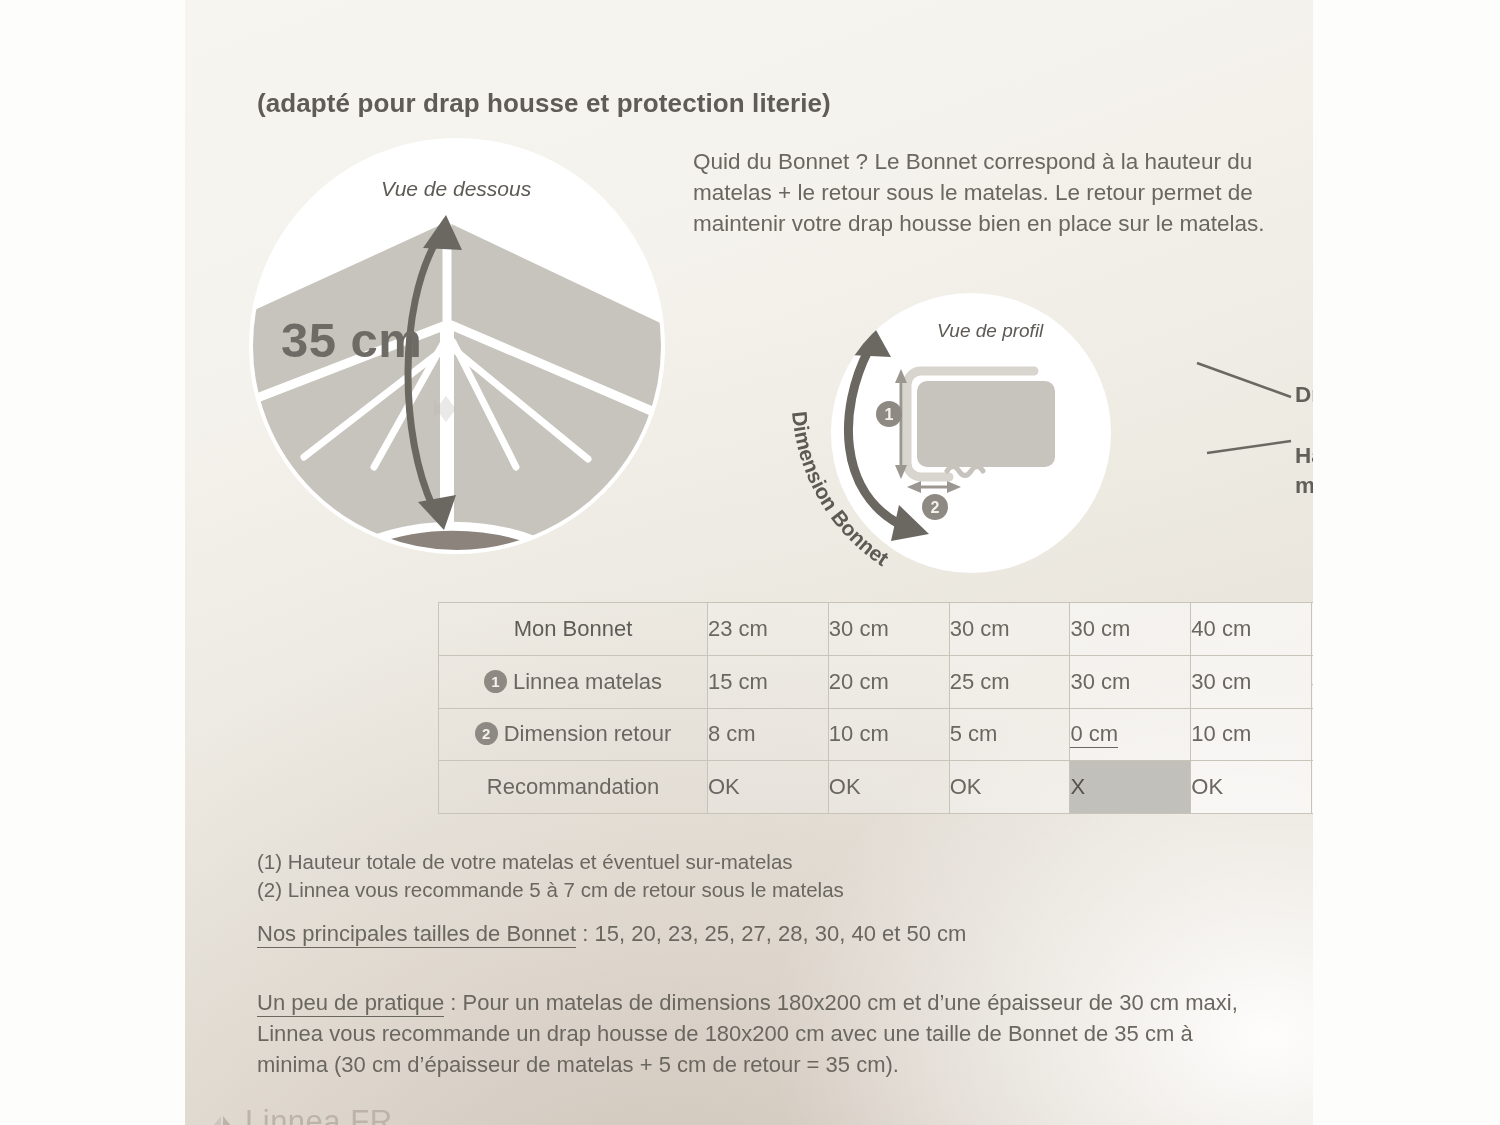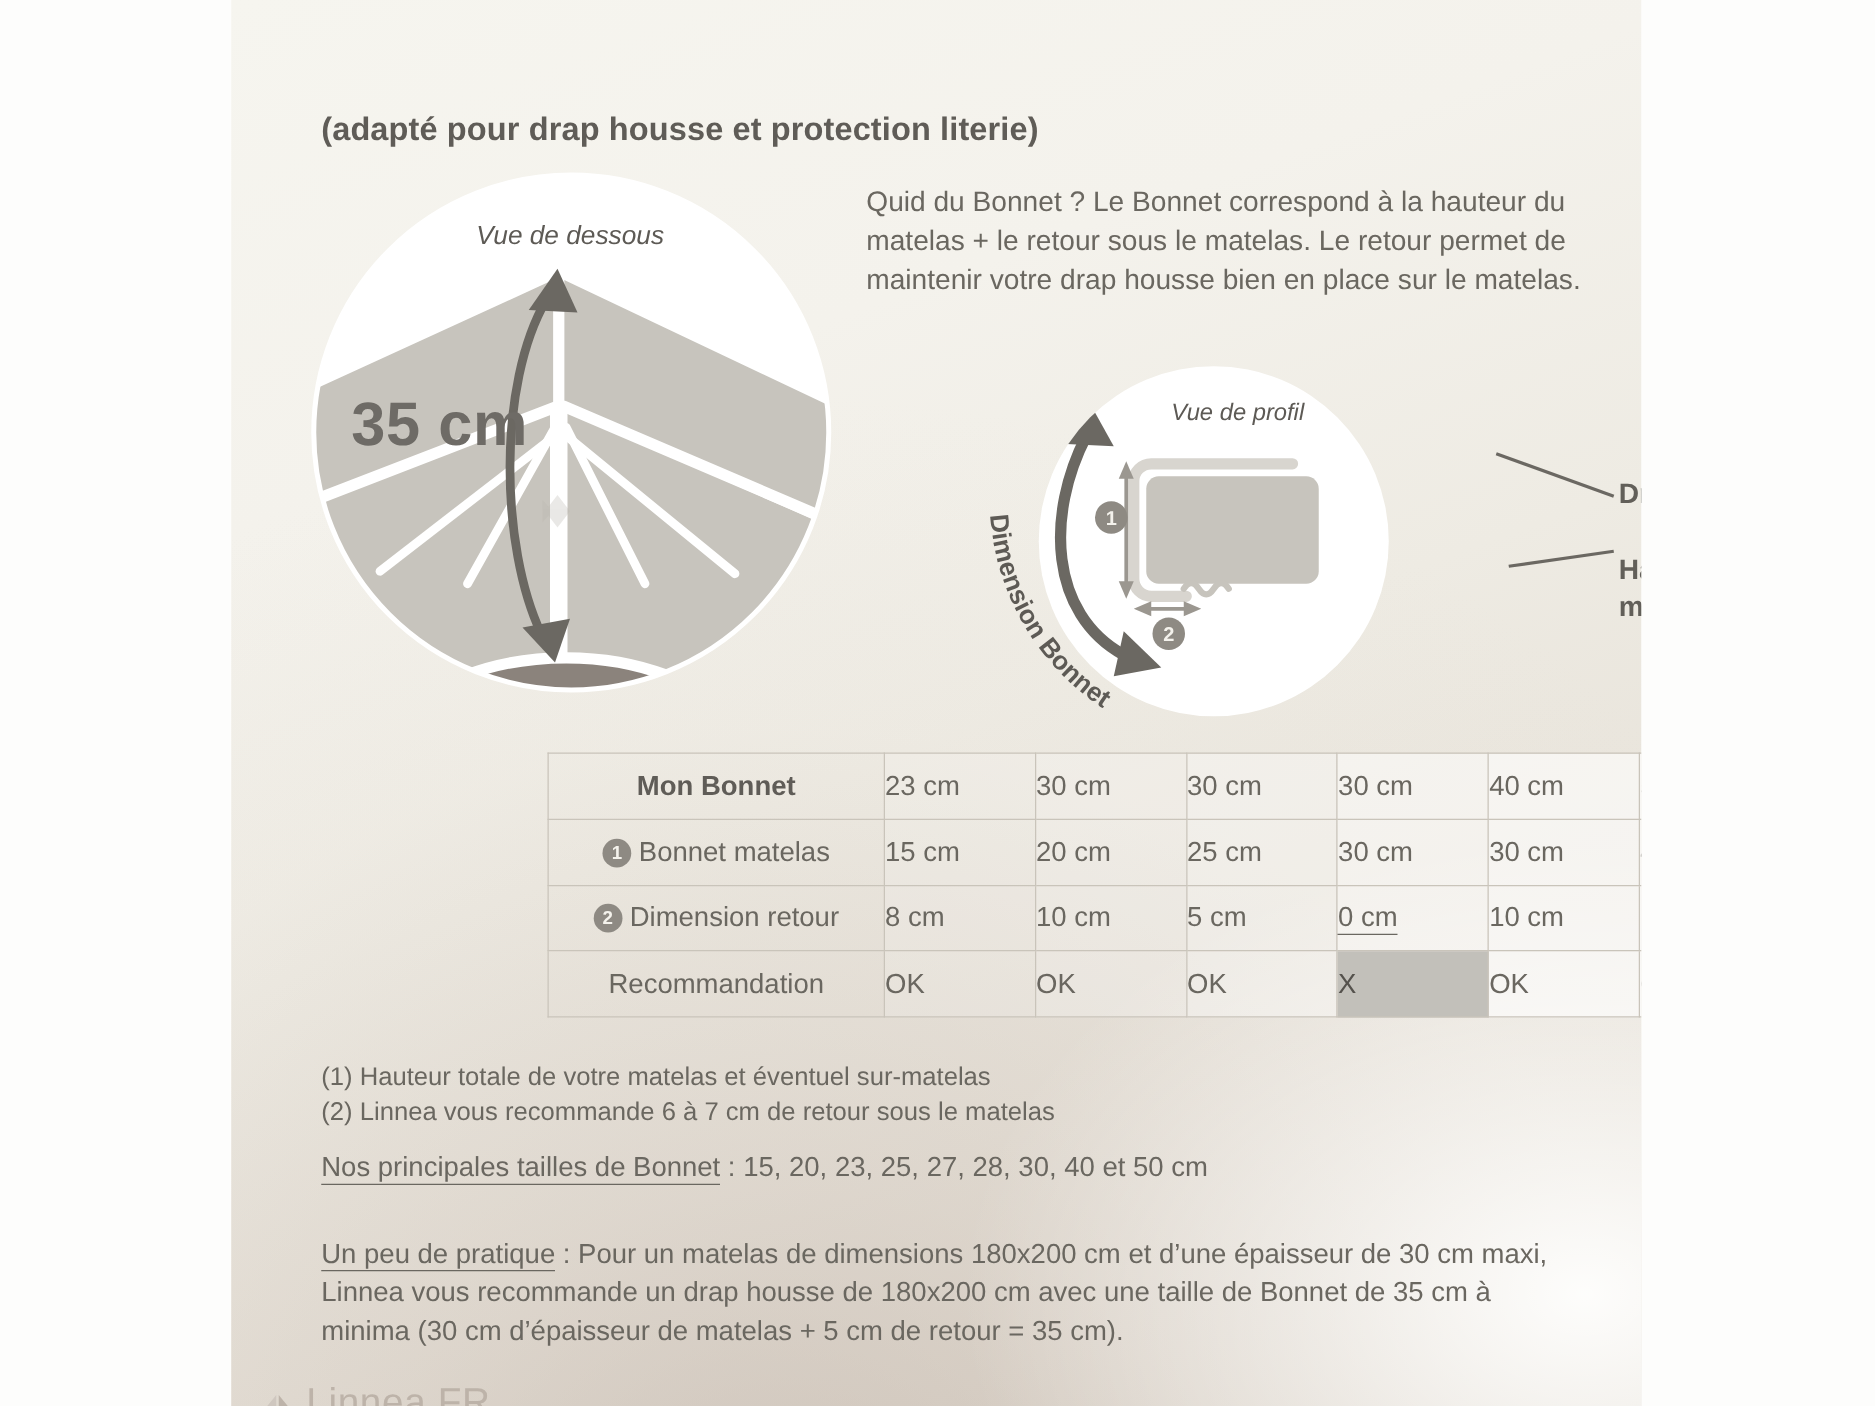--- a/index.html
+++ b/index.html
@@ -76,21 +76,21 @@
     border:1px solid #c9c4ba;
     text-align:left;vertical-align:middle;
     font-size:22px;color:#6a6760;
     padding:0;
   }
   table tr{height:52.75px;}
   td.rowlab{
     width:268px;text-align:center;
     font-size:22px;
   }
-  td.rowlab.hdr{font-weight:bold;color:#5f5c57;margin-left:35px;}
+  td.rowlab.hdr{font-weight:normal;color:#5f5c57;margin-left:35px;}
   .numcircle{
     display:inline-block;width:23px;height:23px;border-radius:50%;
     background:#8e8a83;color:#f4f2ec;font-size:15px;font-weight:bold;
     line-height:23px;text-align:center;vertical-align:2px;margin-right:6px;
   }
   .underl{border-bottom:1.6px solid #6a6760;padding-bottom:1px;}
   td.xcell{background:#c2c0ba;color:#55524d;}
   
   .c1{background:rgba(255,255,255,0.16);}
   .c2{background:rgba(255,255,255,0.24);}
@@ -259,21 +259,21 @@
             </td>
             <td class="c1">23 cm</td>
             <td class="c2">30 cm</td>
             <td class="c3">30 cm</td>
             <td class="c4">30 cm</td>
             <td class="c5">40 cm</td>
             <td class="c6">50 cm</td>
           </tr>
           <tr>
             <td class="rowlab">
-              <span class="numcircle">1</span><span>Bonnet matelas</span>
+              <span class="numcircle">1</span><span>Linnea matelas</span>
             </td>
             <td class="c1">15 cm</td>
             <td class="c2">20 cm</td>
             <td class="c3">25 cm</td>
             <td class="c4">30 cm</td>
             <td class="c5">30 cm</td>
             <td class="c6">40 cm</td>
           </tr>
           <tr>
             <td class="rowlab">
@@ -295,21 +295,21 @@
             <td class="c3">OK</td>
             <td class="xcell">X</td>
             <td class="c5">OK</td>
             <td class="c6">OK</td>
           </tr>
         </tbody>
       </table>
     </div>
 
     <div class="fn" id="fn1">(1) Hauteur totale de votre matelas et éventuel sur-matelas</div>
-    <div class="fn" id="fn2">(2) Linnea vous recommande 6 à 7 cm de retour sous le matelas</div>
+    <div class="fn" id="fn2">(2) Linnea vous recommande 5 à 7 cm de retour sous le matelas</div>
 
     <div class="para" id="tailles">
       <span class="u">Nos principales tailles de Bonnet</span><span> : 15, 20, 23, 25, 27, 28, 30, 40 et 50 cm</span>
     </div>
 
     <div class="para" id="pratique">
       <span class="u">Un peu de pratique</span><span> : Pour un matelas de dimensions 180x200 cm et d’une épaisseur de 30 cm maxi, Linnea vous recommande un drap housse de 180x200 cm avec une taille de Bonnet de 35 cm à minima (30 cm d’épaisseur de matelas + 5 cm de retour = 35 cm).</span>
     </div>
 
     <div id="logo">

